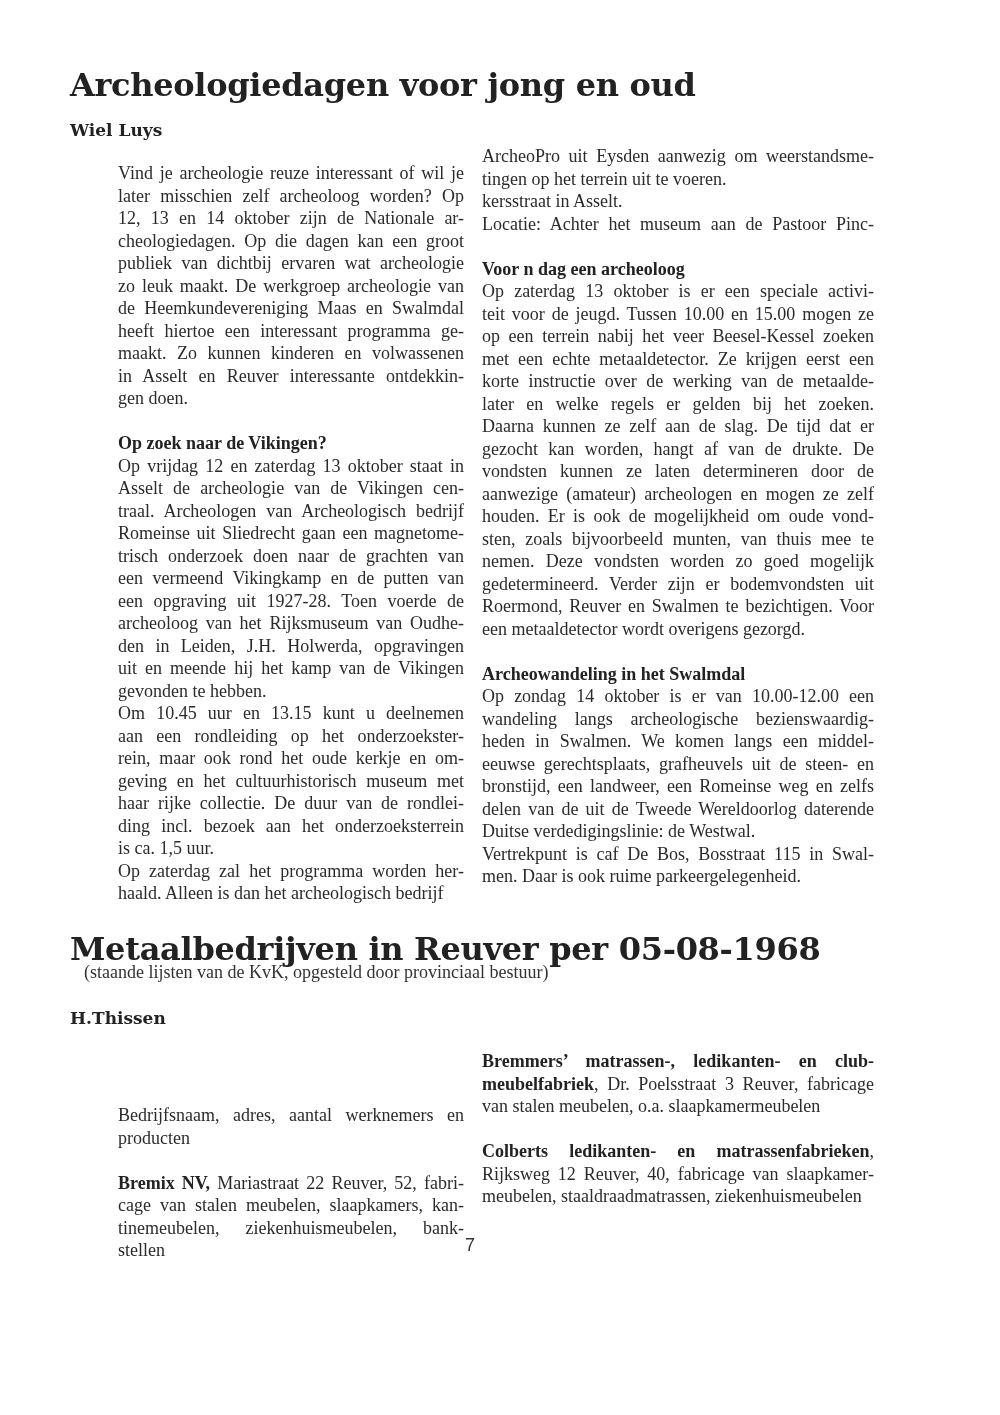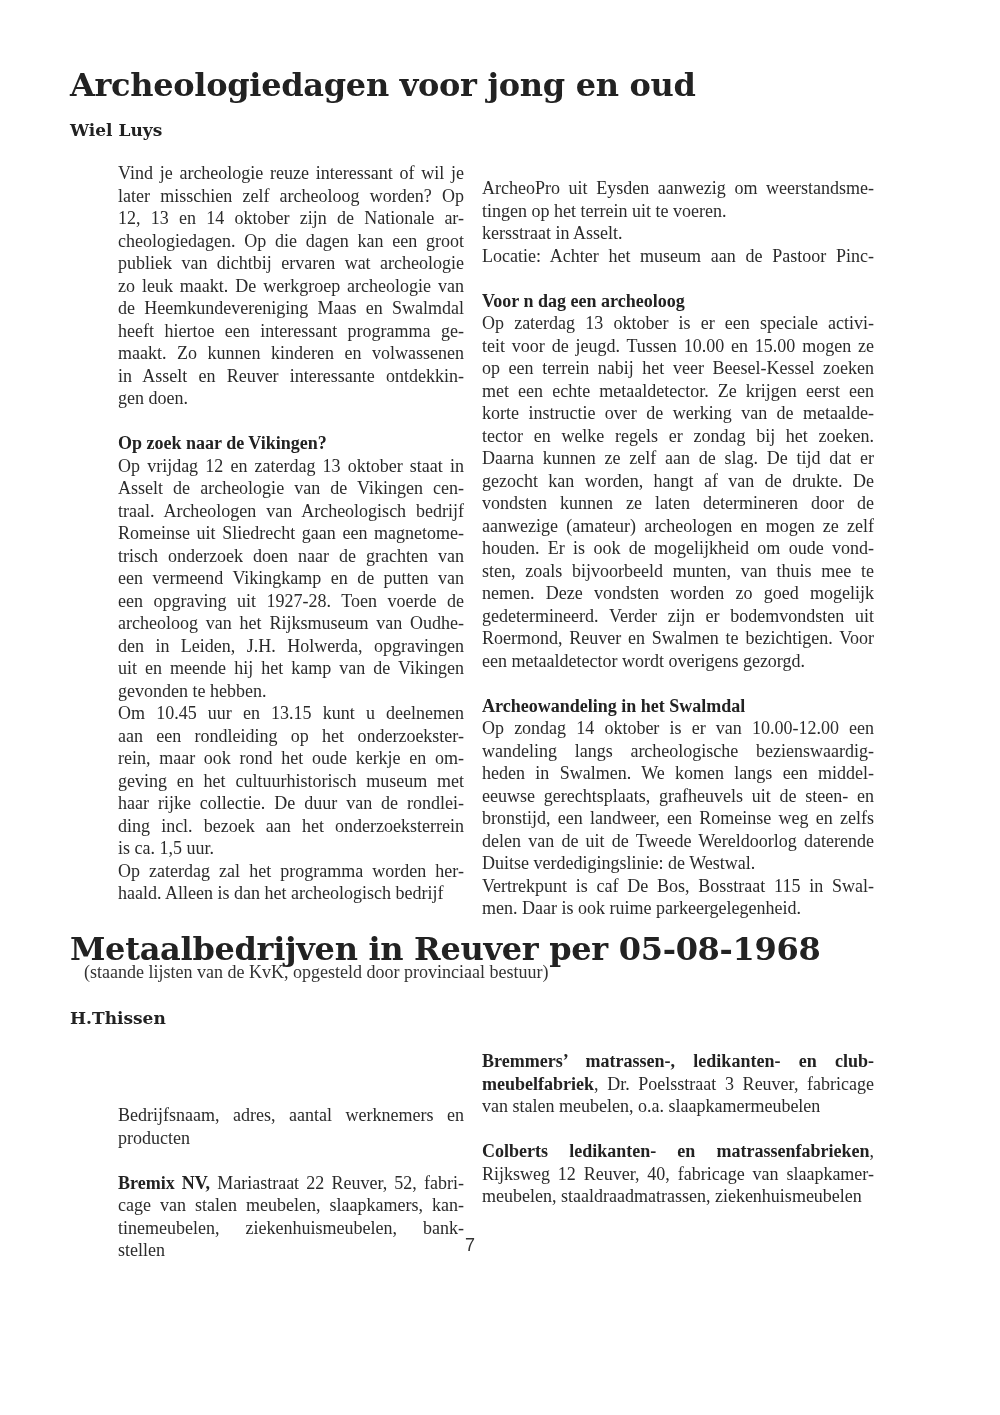--- a/index.html
+++ b/index.html
@@ -55,33 +55,33 @@
     <span class="line">aan een rondleiding op het onderzoekster-</span>
     <span class="line">rein, maar ook rond het oude kerkje en om-</span>
     <span class="line">geving en het cultuurhistorisch museum met</span>
     <span class="line">haar rijke collectie. De duur van de rondlei-</span>
     <span class="line">ding incl. bezoek aan het onderzoeksterrein</span>
     <span class="line last">is ca. 1,5 uur.</span>
     <span class="line">Op zaterdag zal het programma worden her-</span>
     <span class="line last">haald. Alleen is dan het archeologisch bedrijf</span>
   </div>
 
-<div class="col col-right" style="top:177px;" id="a1-right">
+<div class="col col-right" style="top:145px;" id="a1-right">
     <span class="line">ArcheoPro uit Eysden aanwezig om weerstandsme-</span>
     <span class="line last">tingen op het terrein uit te voeren.</span>
     <span class="line last">kersstraat in Asselt.</span>
     <span class="line">Locatie: Achter het museum aan de Pastoor Pinc-</span>
     <span class="gap"></span>
     <span class="line head">Voor    n dag een archeoloog</span>
     <span class="line">Op zaterdag 13 oktober is er een speciale activi-</span>
     <span class="line">teit voor de jeugd. Tussen 10.00 en 15.00 mogen ze</span>
     <span class="line">op een terrein nabij het veer Beesel-Kessel zoeken</span>
     <span class="line">met een echte metaaldetector. Ze krijgen eerst een</span>
     <span class="line">korte instructie over de werking van de metaalde-</span>
-    <span class="line">tector en welke regels er zondag bij het zoeken.</span>
+    <span class="line">later en welke regels er gelden bij het zoeken.</span>
     <span class="line">Daarna kunnen ze zelf aan de slag. De tijd dat er</span>
     <span class="line">gezocht kan worden, hangt af van de drukte. De</span>
     <span class="line">vondsten kunnen ze laten determineren door de</span>
     <span class="line">aanwezige (amateur) archeologen en mogen ze zelf</span>
     <span class="line">houden. Er is ook de mogelijkheid om oude vond-</span>
     <span class="line">sten, zoals bijvoorbeeld munten, van thuis mee te</span>
     <span class="line">nemen. Deze vondsten worden zo goed mogelijk</span>
     <span class="line">gedetermineerd. Verder zijn er bodemvondsten uit</span>
     <span class="line">Roermond, Reuver en Swalmen te bezichtigen. Voor</span>
     <span class="line last">een metaaldetector wordt overigens gezorgd.</span>

